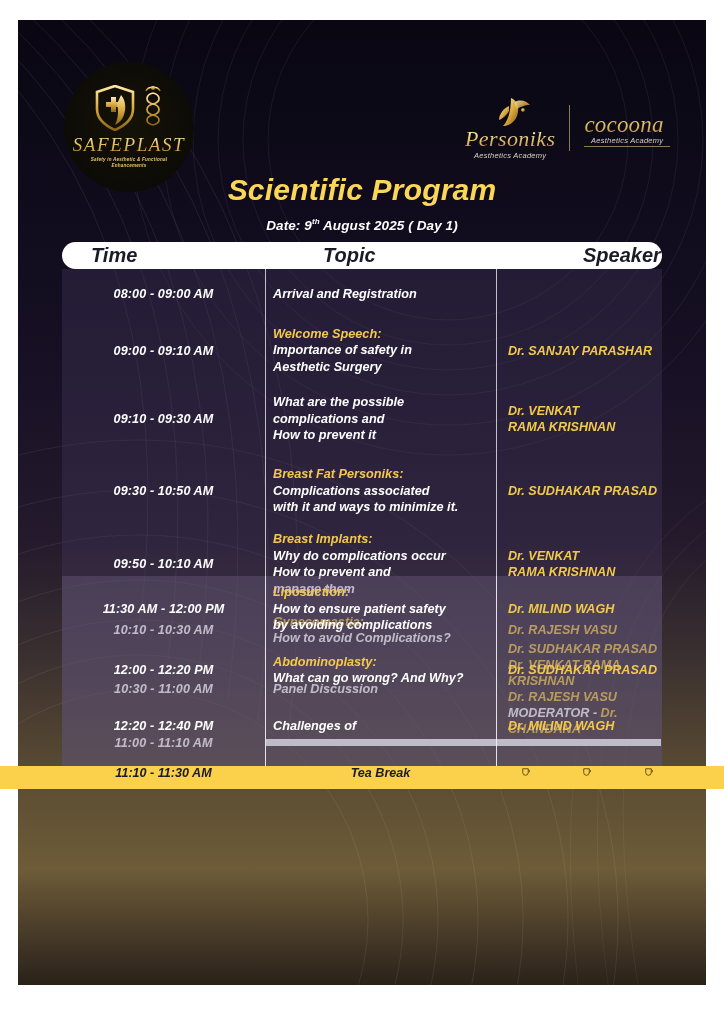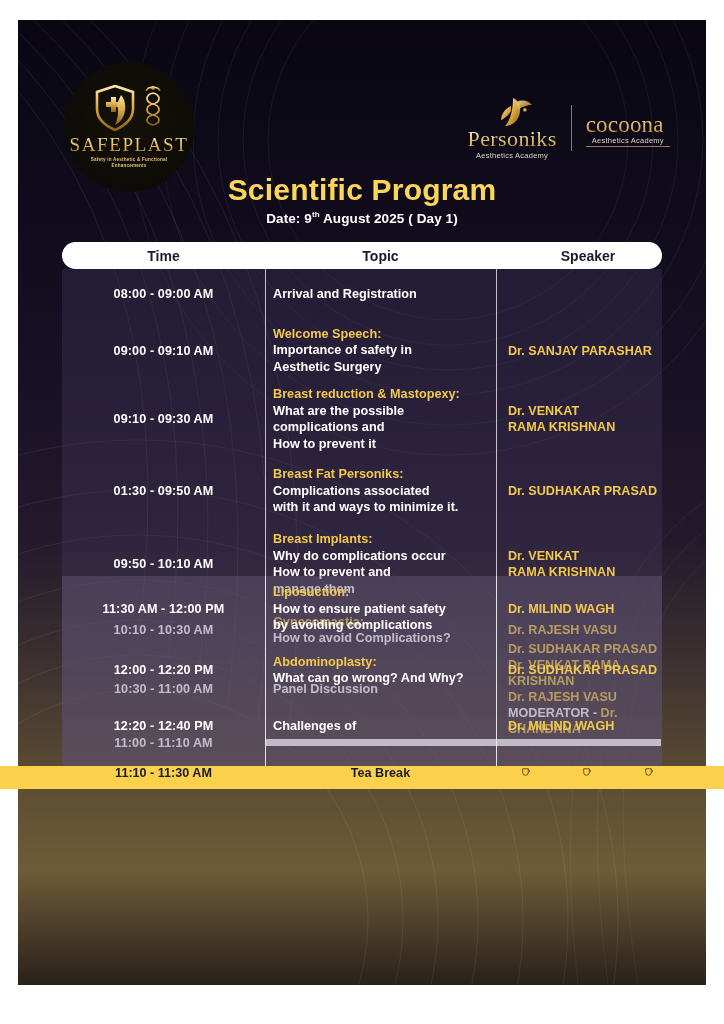--- a/index.html
+++ b/index.html
@@ -8,20 +8,21 @@
     background: #ffffff;
     font-family: "Liberation Sans", sans-serif;
     overflow: hidden;
   }
 
   
   #page {
     position: relative;
     width: 724px; height: 1024px;
     background: #ffffff;
+    font-style: italic;
   }
 
   
   #poster {
     position: absolute;
     left: 18px; top: 20px;
     width: 688px; height: 965px;
     overflow: hidden;
     background:
       linear-gradient(180deg,
@@ -88,35 +89,35 @@
   .cocoona-sub { border-bottom: 1px solid #8b7a52; padding-bottom: 1px; }
 
   
   #title-block { position: absolute; left: 0; right: 0; top: 152px; text-align: center; }
   #program-title {
     font-size: 30px; font-weight: bold; color: #fcd757;
     letter-spacing: .2px; line-height: 36px;
   }
   #program-date {
     font-size: 13.5px; font-weight: bold; color: #ffffff;
-    letter-spacing: .1px; margin-top: 2px;
+    letter-spacing: .1px; margin-top: 9px;
   }
   #program-date sup { font-size: 8px; }
 
   
   #schedule {
     position: absolute; left: 44px; top: 222px;
     width: 600px;
   }
   #table-header {
     height: 27px; background: #ffffff; border-radius: 14px;
     display: flex; align-items: center;
   }
   #table-header > div {
-    font-size: 14px; font-weight: bold; color: #1b1b28; text-align: center;
+    font-size: 20px; font-weight: bold; color: #1b1b28; text-align: left; margin-left: 29px;
   }
   .col-time   { width: 203px; flex: 0 0 203px; }
   .col-topic  { width: 231px; flex: 0 0 231px; }
   .col-speaker{ width: 184px; flex: 0 0 184px; }
 
   #table-body {
     position: relative;
     background: rgba(70,60,98,.34);
     min-height: 480px;
   }
@@ -297,33 +298,32 @@
 Aesthetic Surgery</div>
           </div>
           <div class="cell speaker col-speaker">
             <div class="sp-line">Dr. SANJAY PARASHAR</div>
           </div>
         </div>
 
         <div class="srow" style="height:74px">
           <div class="cell time col-time">09:10 - 09:30 AM</div>
           <div class="cell topic col-topic">
-            <div class="t-head">Breast reduction &amp; Mastopexy:</div>
             <div class="t-body" style="white-space:pre-line">What are the possible
 complications and
 How to prevent it</div>
           </div>
           <div class="cell speaker col-speaker">
             <div class="sp-line">Dr. VENKAT</div>
             <div class="sp-line">RAMA KRISHNAN</div>
           </div>
         </div>
 
         <div class="srow" style="height:70px">
-          <div class="cell time col-time">01:30 - 09:50 AM</div>
+          <div class="cell time col-time">09:30 - 10:50 AM</div>
           <div class="cell topic col-topic">
             <div class="t-head">Breast Fat Personiks:</div>
             <div class="t-body" style="white-space:pre-line">Complications associated
 with it and ways to minimize it.</div>
           </div>
           <div class="cell speaker col-speaker">
             <div class="sp-line">Dr. SUDHAKAR PRASAD</div>
           </div>
         </div>
 

